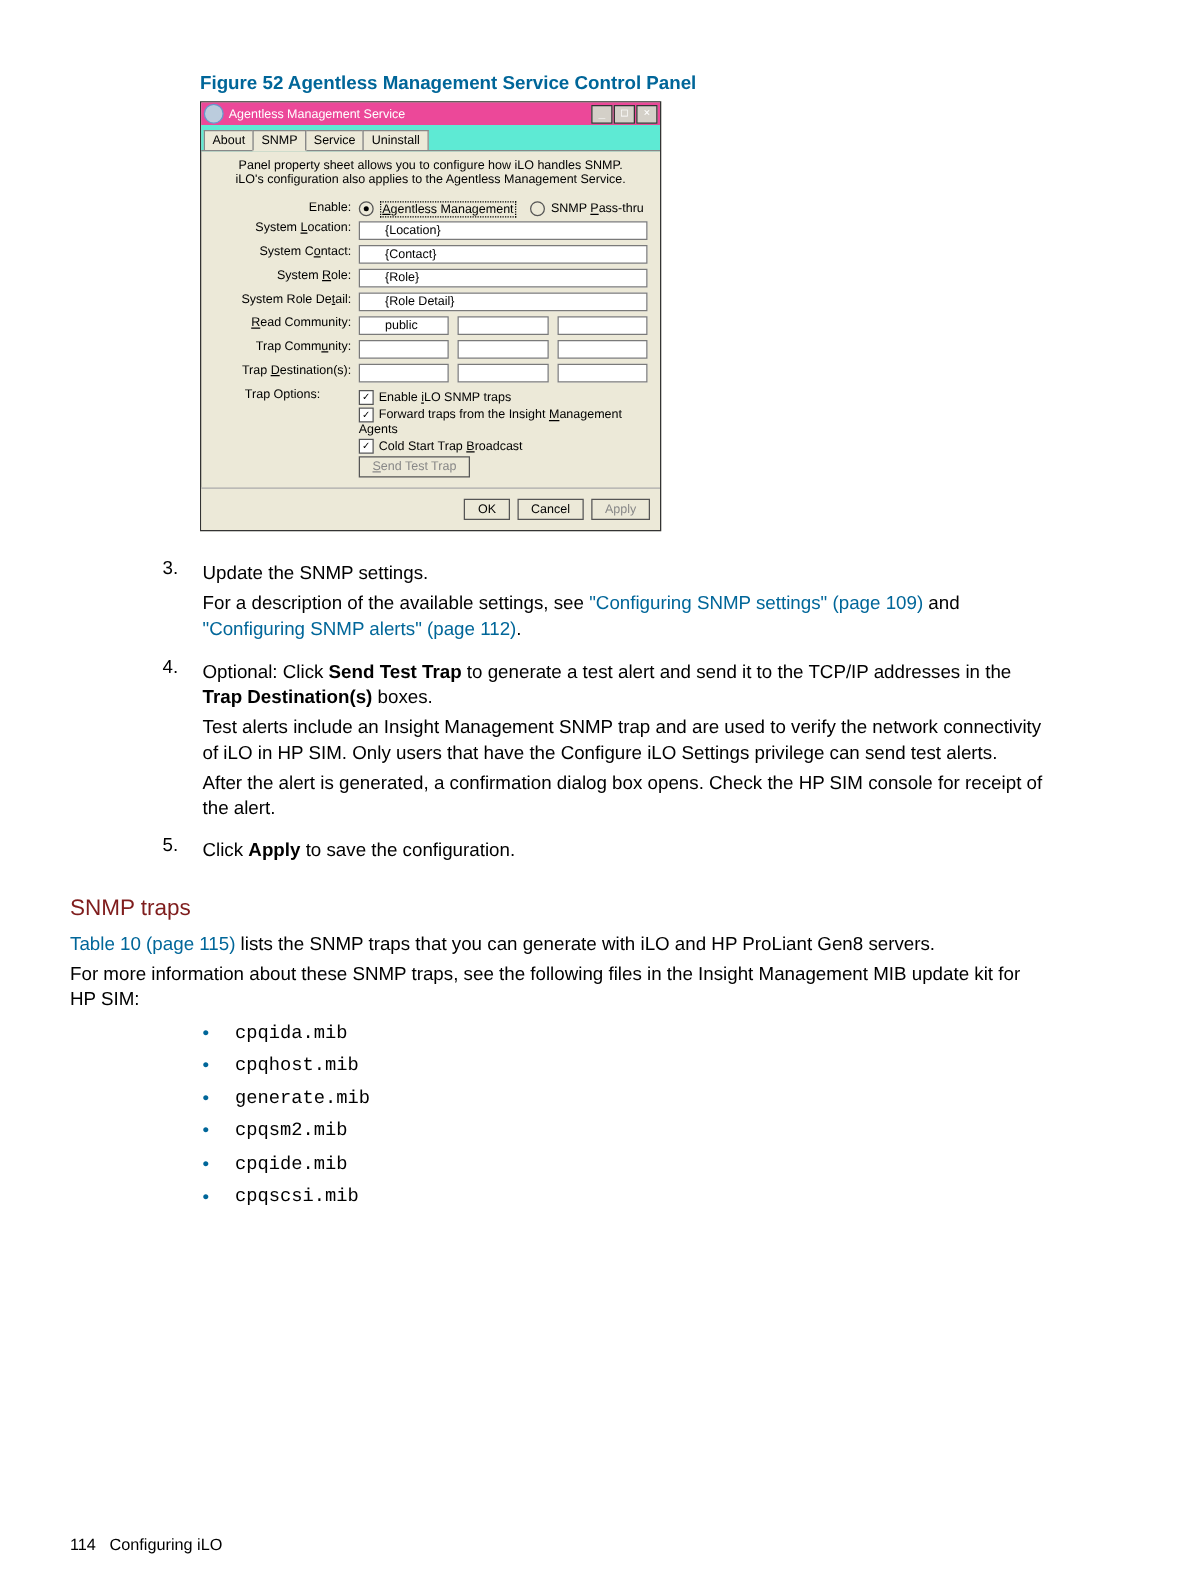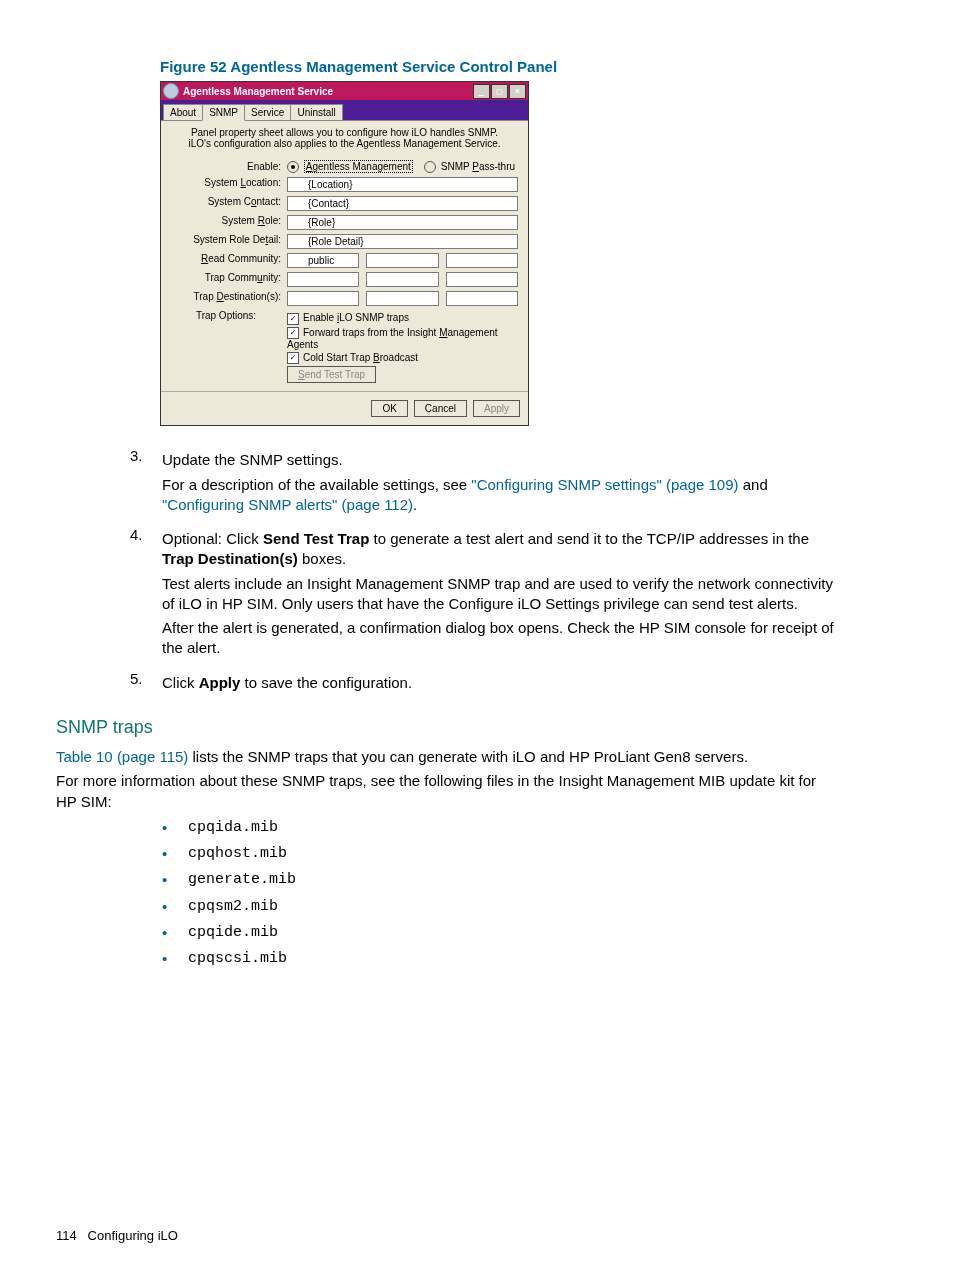--- a/index.html
+++ b/index.html
@@ -28,31 +28,31 @@
 .dialog{
   width:367px;
   margin-left:104px;
   border:1px solid #333;
   font-family:Tahoma,Arial,sans-serif;
   font-size:10px;
   background:#ece9d8;
   color:#000;
 }
 .titlebar{
-  background:#be185d;
+  background:#ec4899;
   color:#fff;
   display:flex;
   align-items:center;
   padding:1px 2px;
-  font-weight:bold;
+  font-weight:normal;
 }
 .titlebar .tb-icon{width:14px;height:14px;border:1px solid #6699cc;border-radius:50%;margin-right:4px;background:#bcd;}
 .titlebar .spacer{flex:1;}
 .winbtn{width:15px;height:13px;background:#d4d0c8;border:1px solid #333;margin-left:1px;display:inline-flex;align-items:center;justify-content:center;font-family:monospace;font-size:9px;line-height:9px;}
-.tabs{display:flex;align-items:flex-end;padding:3px 2px 0 2px;background:#4c1d95;border-bottom:1px solid #888;}
+.tabs{display:flex;align-items:flex-end;padding:3px 2px 0 2px;background:#5eead4;border-bottom:1px solid #888;}
 .tab{border:1px solid #888;border-bottom:none;padding:2px 6px;background:#ece9d8;margin-right:-1px;font-size:10px;}
 .tab.active{background:#ece9d8;position:relative;top:1px;border-bottom:1px solid #ece9d8;}
 .dialog-body{padding:6px 10px;text-align:center;font-size:10px;}
 .formrow{display:flex;align-items:flex-start;margin:4px 0;}
 .formrow .lbl{flex:0 0 110px;text-align:right;padding-right:6px;font-size:10px;}
 .tbox{border:1px solid #7a7a7a;background:#fff;height:15px;padding:0 20px;font-size:10px;box-sizing:border-box;}
 .tbox.full{flex:1;}
 .tbox.third{width:32%;margin-right:2%;}
 .tbox.third:last-child{margin-right:0;}
 .radio{width:10px;height:10px;border:1px solid #555;border-radius:50%;display:inline-flex;align-items:center;justify-content:center;margin-right:2px;vertical-align:middle;}
@@ -68,21 +68,21 @@
 .dlgfooter{display:flex;justify-content:flex-end;padding:8px;border-top:1px solid #aaa;background:#ece9d8;}
 .dotted{border:1px dotted #000;padding:0 1px;}
 
 .content{margin-top:20px;font-size:15px;line-height:1.35;}
 .content ol{list-style:none;padding:0;margin:0;}
 .content li.step{display:flex;margin:0 0 6px 74px;}
 .content li.step .num{flex:0 0 32px;}
 .content li.step .body{flex:1;}
 .content p{margin:4px 0;}
 .link{color:#006699;}
-.h2{color:#0f766e;font-size:18px;font-weight:normal;margin:18px 0 8px 0;}
+.h2{color:#7f1d1d;font-size:18px;font-weight:normal;margin:18px 0 8px 0;}
 .indent{margin-left:74px;}
 .mib-list{list-style:none;padding:0;margin:6px 0 0 106px;}
 .mib-list li{margin:6px 0;display:flex;align-items:center;}
 .mib-list li::before{content:"•";color:#006699;display:inline-block;width:26px;}
 .mono{font-family:"Courier New",monospace;}
 .footer{position:absolute;bottom:28px;left:56px;font-size:13px;}
 .underline-accel{text-decoration:underline;}
 </style>
 </head>
 <body>

